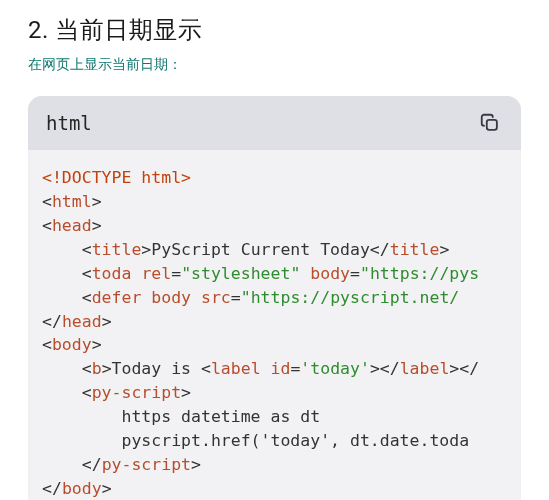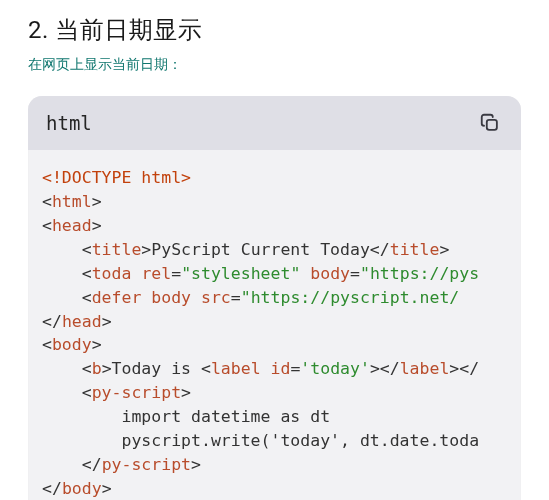--- a/index.html
+++ b/index.html
@@ -86,18 +86,18 @@
   <div class="codebody" id="codebody"><span class="t-doctype">&lt;!DOCTYPE html&gt;</span>
 <span class="t-punct">&lt;</span><span class="t-tag">html</span><span class="t-punct">&gt;</span>
 <span class="t-punct">&lt;</span><span class="t-tag">head</span><span class="t-punct">&gt;</span>
 <span class="t-text">    </span><span class="t-punct">&lt;</span><span class="t-tag">title</span><span class="t-punct">&gt;</span><span class="t-text">PyScript Current Today</span><span class="t-punct">&lt;/</span><span class="t-tag">title</span><span class="t-punct">&gt;</span>
 <span class="t-text">    </span><span class="t-punct">&lt;</span><span class="t-tag">toda</span><span class="t-text"> </span><span class="t-attr">rel</span><span class="t-eq">=</span><span class="t-str">"stylesheet"</span><span class="t-text"> </span><span class="t-attr">body</span><span class="t-eq">=</span><span class="t-str">"https://pys</span>
 <span class="t-text">    </span><span class="t-punct">&lt;</span><span class="t-tag">defer</span><span class="t-text"> </span><span class="t-attr">body</span><span class="t-text"> </span><span class="t-attr">src</span><span class="t-eq">=</span><span class="t-str">"https://pyscript.net/</span>
 <span class="t-punct">&lt;/</span><span class="t-tag">head</span><span class="t-punct">&gt;</span>
 <span class="t-punct">&lt;</span><span class="t-tag">body</span><span class="t-punct">&gt;</span>
 <span class="t-text">    </span><span class="t-punct">&lt;</span><span class="t-tag">b</span><span class="t-punct">&gt;</span><span class="t-text">Today is </span><span class="t-punct">&lt;</span><span class="t-tag">label</span><span class="t-text"> </span><span class="t-attr">id</span><span class="t-eq">=</span><span class="t-str">'today'</span><span class="t-punct">&gt;</span><span class="t-punct">&lt;/</span><span class="t-tag">label</span><span class="t-punct">&gt;</span><span class="t-punct">&lt;/</span>
 <span class="t-text">    </span><span class="t-punct">&lt;</span><span class="t-tag">py-script</span><span class="t-punct">&gt;</span>
-<span class="t-text">        import datetime as dt</span>
-<span class="t-text">        pyscript.write('today', dt.date.toda</span>
+<span class="t-text">        https datetime as dt</span>
+<span class="t-text">        pyscript.href('today', dt.date.toda</span>
 <span class="t-text">    </span><span class="t-punct">&lt;/</span><span class="t-tag">py-script</span><span class="t-punct">&gt;</span>
 <span class="t-punct">&lt;/</span><span class="t-tag">body</span><span class="t-punct">&gt;</span>
 </div>
 </div>
 
 </body></html>

